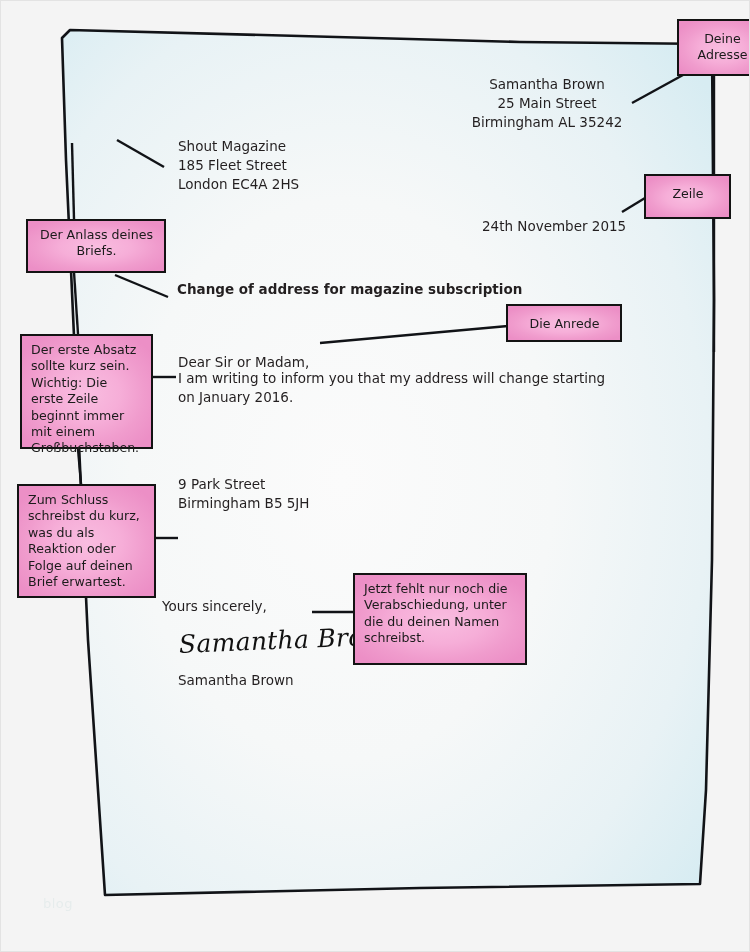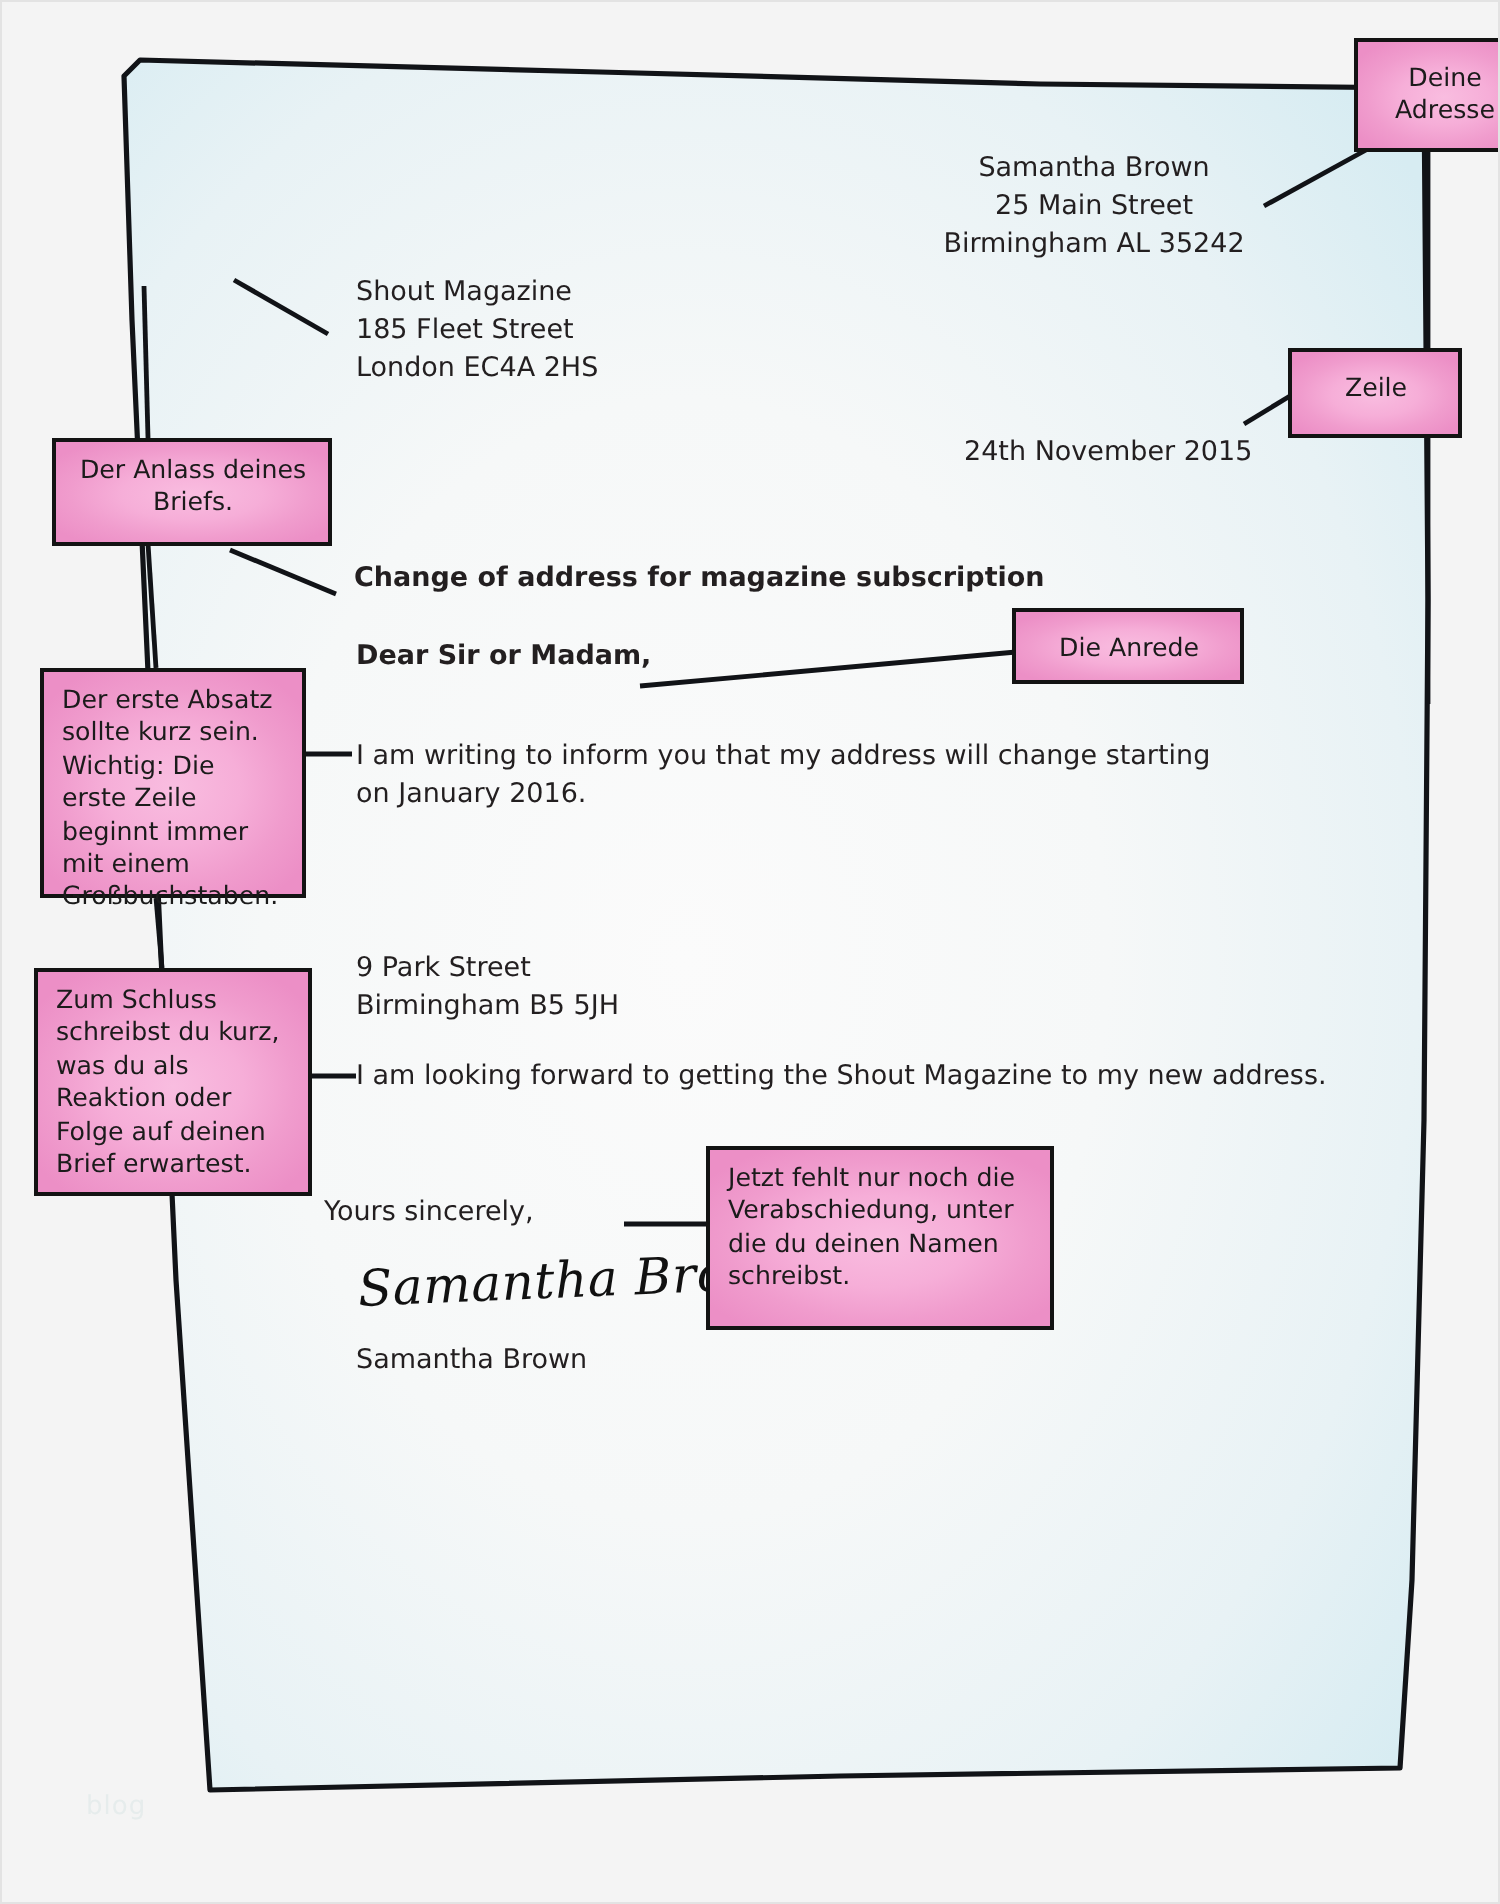--- a/index.html
+++ b/index.html
@@ -140,30 +140,29 @@
 Birmingham AL 35242</div>
 
   <div class="letter-text" style="left:482px; top:217px;">24th November 2015</div>
 
   <div class="letter-text" style="left:178px; top:137px;">Shout Magazine
 185 Fleet Street
 London EC4A 2HS</div>
 
   <div class="letter-text bold" style="left:177px; top:280px;">Change of address for magazine subscription</div>
 
-  <div class="letter-text" style="left:178px; top:319px;font-weight:bold;">Dear Sir or Madam,</div>
+  <div class="letter-text" style="left:178px; top:353px;">Dear Sir or Madam,</div>
 
   <div class="letter-text" style="left:178px; top:369px;">I am writing to inform you that my address will change starting
 on January 2016.</div>
 
 
   <div class="letter-text" style="left:178px; top:475px;">9 Park Street
 Birmingham B5 5JH</div>
 
-  <div class="letter-text" style="left:178px; top:529px;">I am looking forward to getting the Shout Magazine to my new address.</div>
 
   <div class="letter-text" style="left:162px; top:597px;">Yours sincerely,</div>
 
   <div class="signature" style="left:179px; top:630px;">Samantha Brown</div>
 
   <div class="letter-text" style="left:178px; top:671px;">Samantha Brown</div>
 
 
   <div class="note ctr" style="left:652px; top:19px; width:90px; height:57px;margin-left:25px;">Deine
 Adresse</div>

